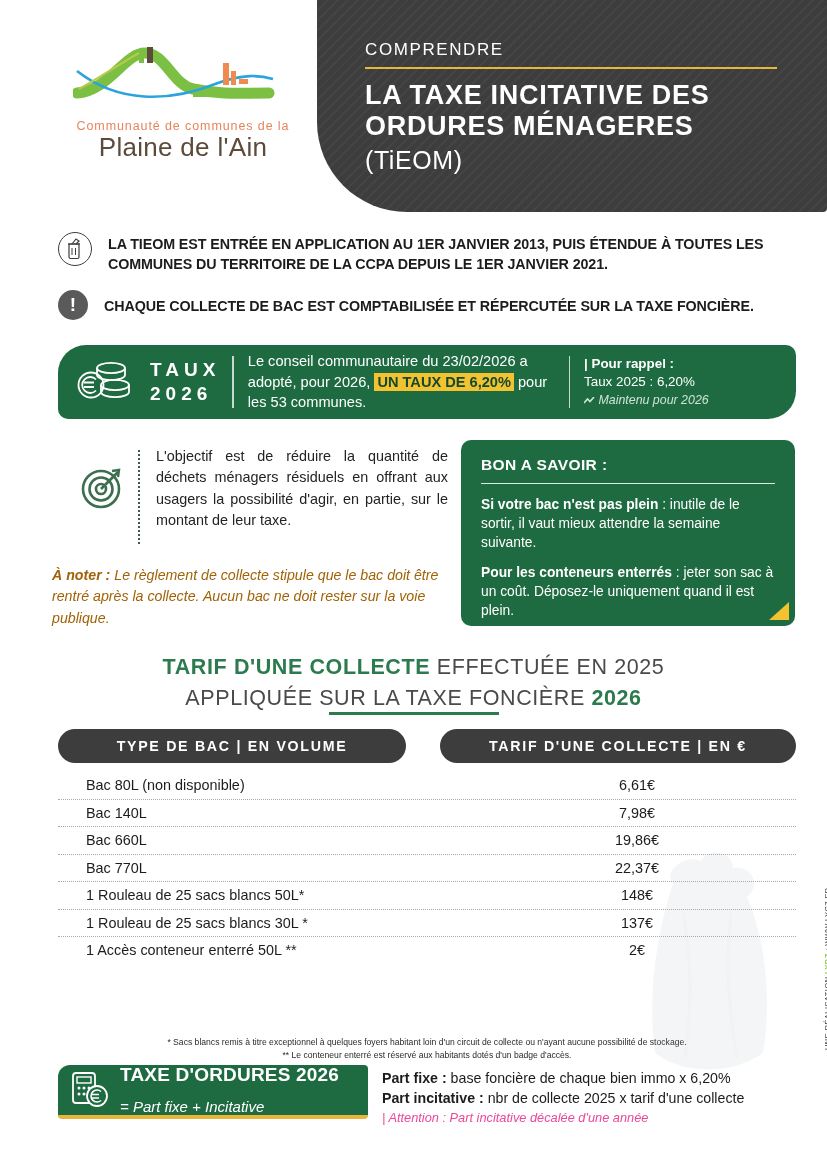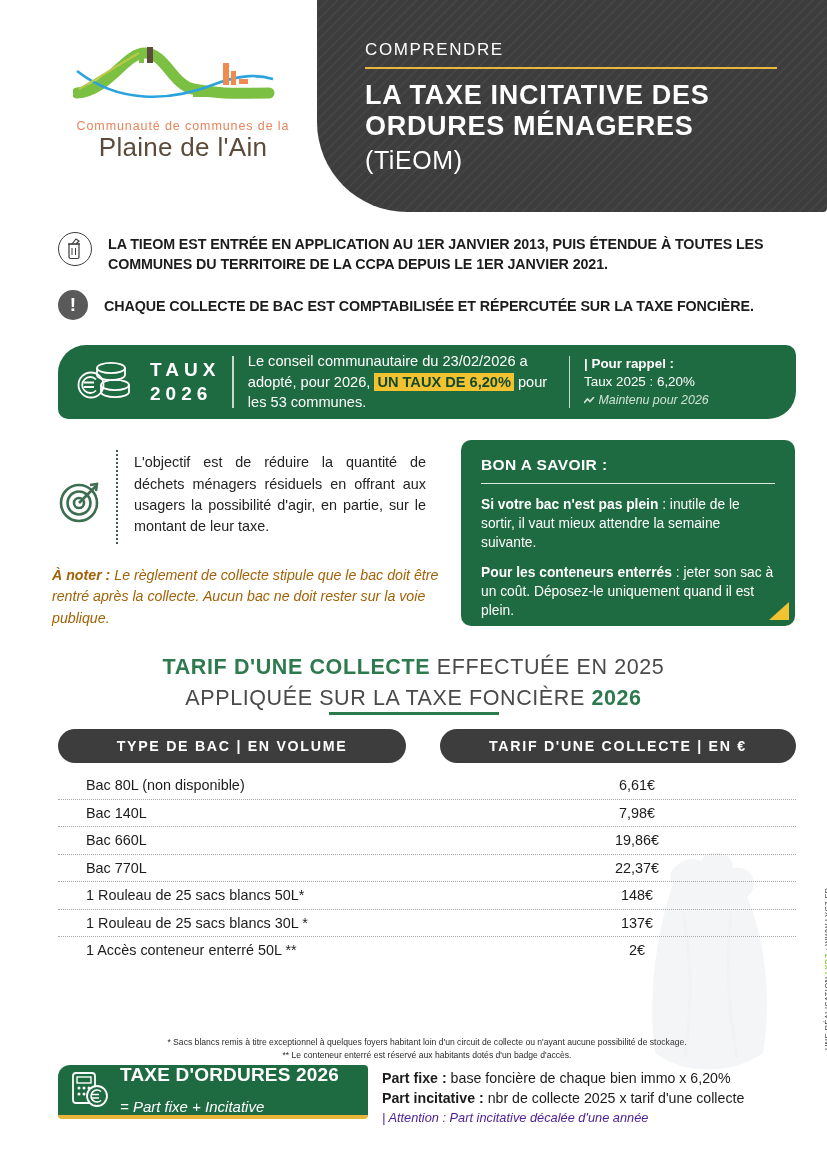--- a/index.html
+++ b/index.html
@@ -169,24 +169,24 @@
     font-size: 13.4px;
     line-height: 1.38;
     padding-left: 14px;
   }
   .taux-rappel .hd { font-weight: bold; }
   .taux-rappel .mu { font-style: italic; color: #cfe3d6; font-size: 12.4px; }
 
   
   .objectif {
     position: absolute;
-    left: 56px; top: 446px;
+    left: 78px; top: 446px;
     width: 370px;
     display: flex;
-    align-items: center;
+    align-items: flex-start;
     gap: 8px;
   }
   .objectif-icon { flex: 0 0 auto; width: 52px; padding-top: 16px; }
   .dotted-div {
     flex: 0 0 auto;
     width: 0; height: 94px;
     border-left: 2.5px dotted #3d5c48;
     margin-top: 4px;
   }
   .objectif-text {
@@ -318,21 +318,21 @@
   .foot-t2 { color: #fff; font-style: italic; font-size: 15px; margin-top: 12px; }
   .foot-right {
     position: absolute;
     left: 382px; top: 1068px;
     width: 420px;
     font-size: 14.2px;
     line-height: 1.44;
     color: #1c1c1c;
   }
   .foot-right b { font-weight: bold; }
-  .foot-note { font-style: italic; font-size: 12.8px; color: #4c1d95; }
+  .foot-note { font-style: italic; font-size: 12.8px; color: #ec4899; }
 
   
   .credit {
     position: absolute;
     right: 4px; top: 880px;
     width: 170px;
     transform: rotate(-90deg);
     transform-origin: right top;
     font-size: 7.4px;
     letter-spacing: .5px;

